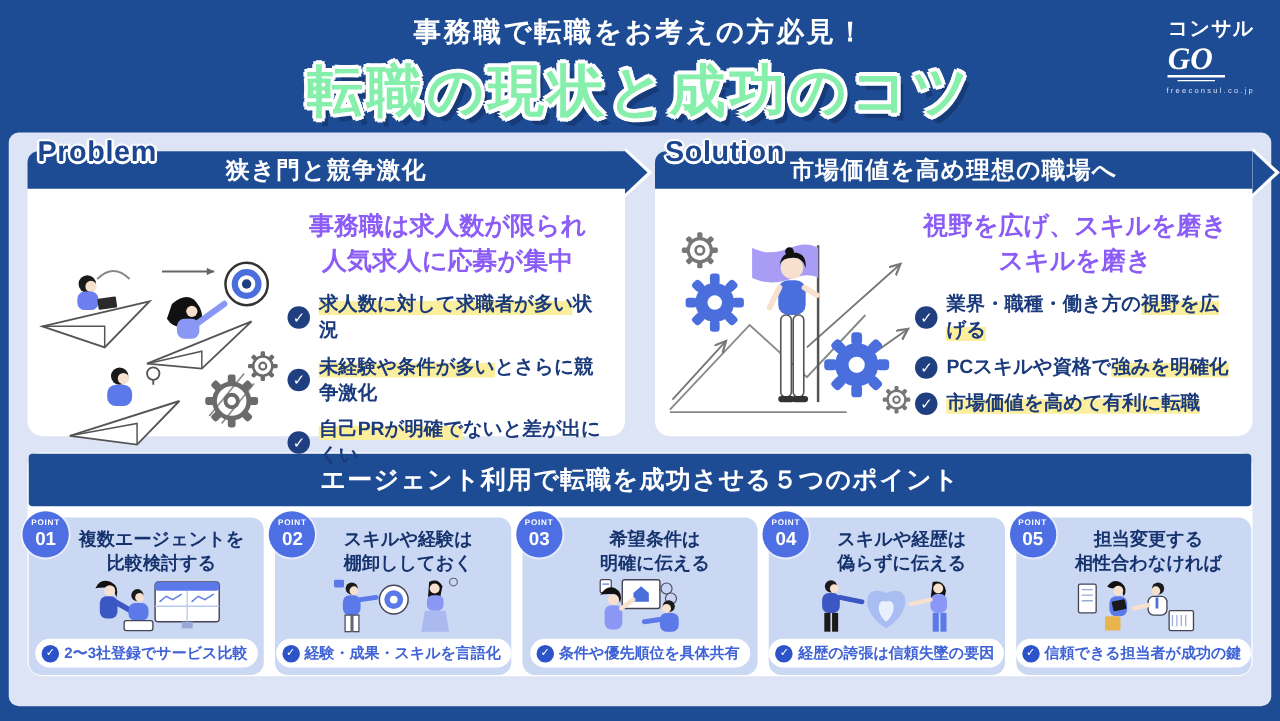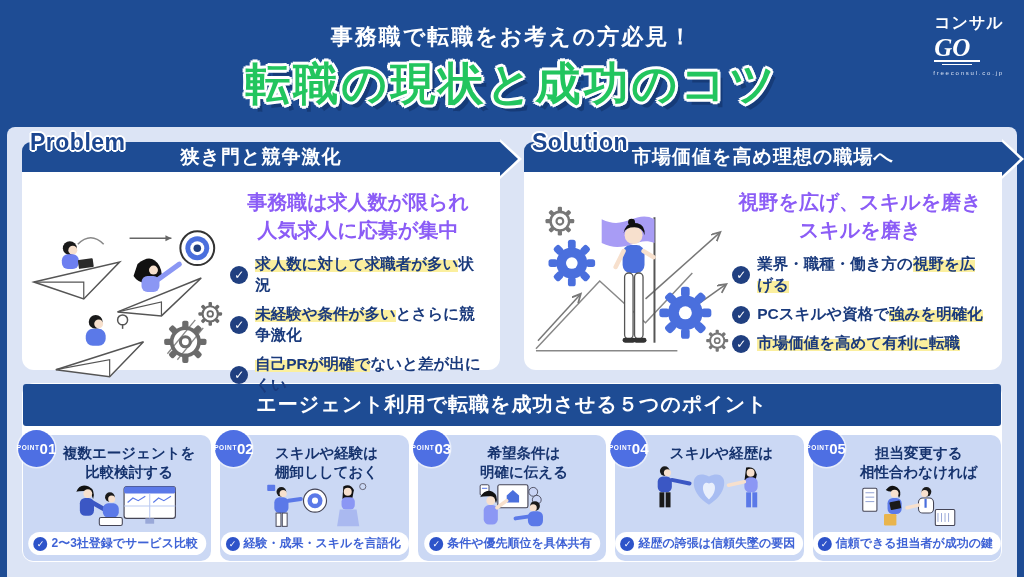--- a/index.html
+++ b/index.html
@@ -4,26 +4,26 @@
 <style>
   * { margin:0; padding:0; box-sizing:border-box; }
   html,body { width:1024px; height:577px; }
   body {
     font-family:"Liberation Sans","DejaVu Sans",sans-serif;
     background:#1e4c94;
     overflow:hidden;
     position:relative;
   }
   
-  .header { height:127px; position:relative; text-align:center; padding-top:22px; }
+  .header { height:106px; position:relative; text-align:center; padding-top:11px; }
   .tagline { color:#fff; font-size:22px; font-weight:800; letter-spacing:2px; }
   .main-title {
     margin-top:2px;
     font-size:45px; font-weight:800; letter-spacing:3px;
-    color:#22c55e;
+    color:#86efac;
     text-shadow:
       3px 0 0 #fff,-3px 0 0 #fff,0 3px 0 #fff,0 -3px 0 #fff,
       2.2px 2.2px 0 #fff,-2.2px 2.2px 0 #fff,2.2px -2.2px 0 #fff,-2.2px -2.2px 0 #fff,
       5px 6px 0 rgba(10,30,70,.35);
   }
   .logo { position:absolute; right:20px; top:13px; text-align:center; color:#fff; }
   .logo-row { display:flex; align-items:baseline; justify-content:center;flex-direction:column; }
   .logo-kana { font-size:16px; font-weight:800; letter-spacing:1px; }
   .logo-go { font-family:"Liberation Serif","DejaVu Serif",serif; font-style:italic; font-size:25px; font-weight:700; margin-left:1px; }
   .logo-swoosh { width:46px; height:6px; margin-left:-18px; position:relative; top:-4px; }
@@ -61,21 +61,21 @@
   .check-circle { flex:0 0 18px; width:18px; height:18px; border-radius:50%; background:#203f80; color:#fff;
     font-size:12px; display:flex; align-items:center; justify-content:center; }
   .hl { background:linear-gradient(transparent 32%, #fbef9e 32%); }
   
   .bottom { margin-top:13px; background:#fff; border-radius:12px; padding:1px; }
   .bottom-bar { background:#1e4c94; color:#fff; text-align:center; font-size:20px; font-weight:800;
     letter-spacing:1px; padding:7px 0 8px; border-radius:3px; }
   .cards { display:flex; gap:9px; margin-top:9px; }
   .card { position:relative; flex:1; height:126px; background:#cbd8f4; border-radius:10px; }
   .badge { position:absolute; top:-5px; left:-5px; width:37px; height:37px; border-radius:50%;
-    background:#4e6fe3; color:#fff; display:flex; align-items:center; justify-content:center;
+    background:#4e6fe3; color:#fff; display:flex; flex-direction:column; align-items:center; justify-content:center;
     line-height:1; z-index:3; box-shadow:0 0 0 1.5px rgba(255,255,255,.55); }
   .badge .pt { font-size:6.5px; letter-spacing:.6px; font-weight:700; margin-bottom:1.5px; }
   .badge .num { font-size:15px; font-weight:800; }
   .card-title { padding:9px 2px 0 26px; text-align:center; font-size:14.5px; font-weight:800; color:#16336e; line-height:1.32; }
   .card-illust { height:46px; display:flex; align-items:flex-end; justify-content:center; margin-top:1px; }
   .pill { position:absolute; bottom:6px; left:50%; transform:translateX(-50%);
     background:#fff; border-radius:13px; padding:3px 8px 3px 5px; white-space:nowrap;
     display:flex; align-items:center; gap:4px; font-size:12px; font-weight:800; color:#3f63d6; }
   .pill-check { flex:0 0 14px; width:14px; height:14px; border-radius:50%; background:#2d53c9; color:#fff;
     font-size:9px; display:flex; align-items:center; justify-content:center; }
@@ -389,20 +389,21 @@
         </div>
       </div>
 
       <div class="card">
         <div class="badge">
           <span class="pt">POINT</span>
             <span class="num">04</span>
         </div>
         <div class="card-title">
           <div>スキルや経歴は</div>
+            <div>偽らずに伝える</div>
         </div>
         <div class="card-illust">
           <svg width="160" height="46" viewBox="0 0 160 52">
             <path d="M80,46 C56,32 58,4 80,14 C102,4 104,32 80,46 Z" fill="#a8bdf2"></path>
             <path d="M80,40 C70,32 72,18 80,22 C88,18 90,32 80,40 Z" fill="#e9effc"></path>
             <circle cx="30" cy="8" r="5.5" fill="#1a1a1a"></circle>
             <circle cx="33" cy="10" r="4" fill="#f7e0cd"></circle>
             <rect x="22" y="14" width="16" height="18" rx="6" fill="#3b57c4"></rect>
             <line x1="38" y1="18" x2="58" y2="22" stroke="#3b57c4" stroke-width="4.5" stroke-linecap="round"></line>
             <rect x="24" y="32" width="5.5" height="17" fill="#1a1a1a"></rect>

